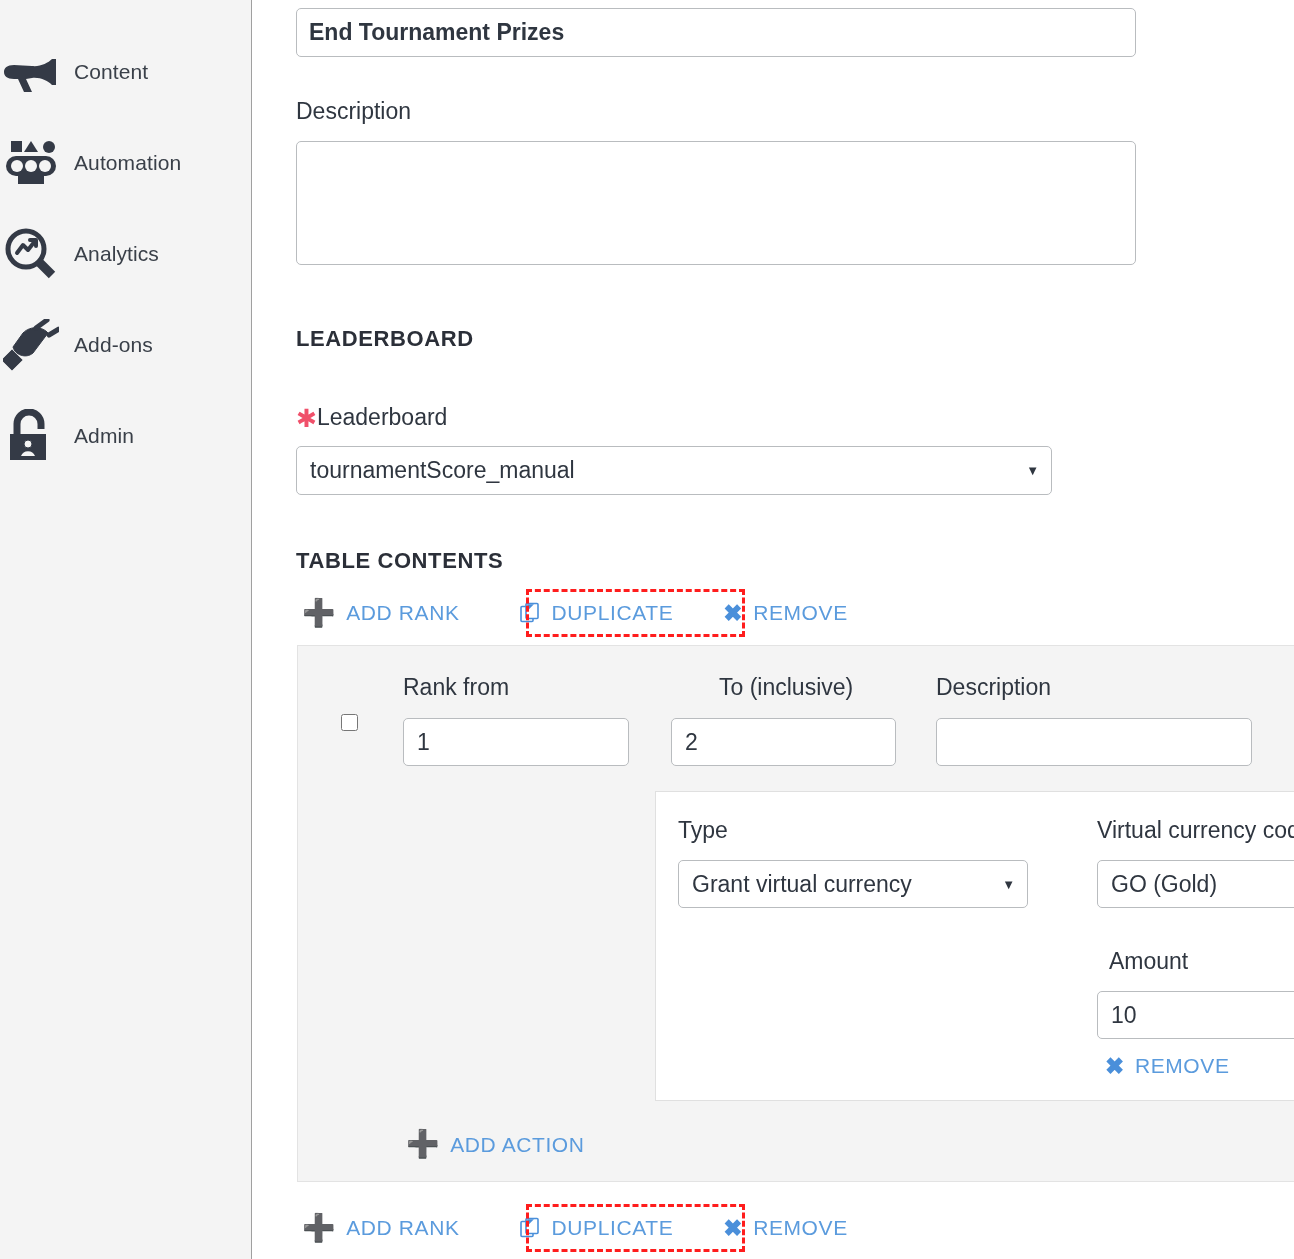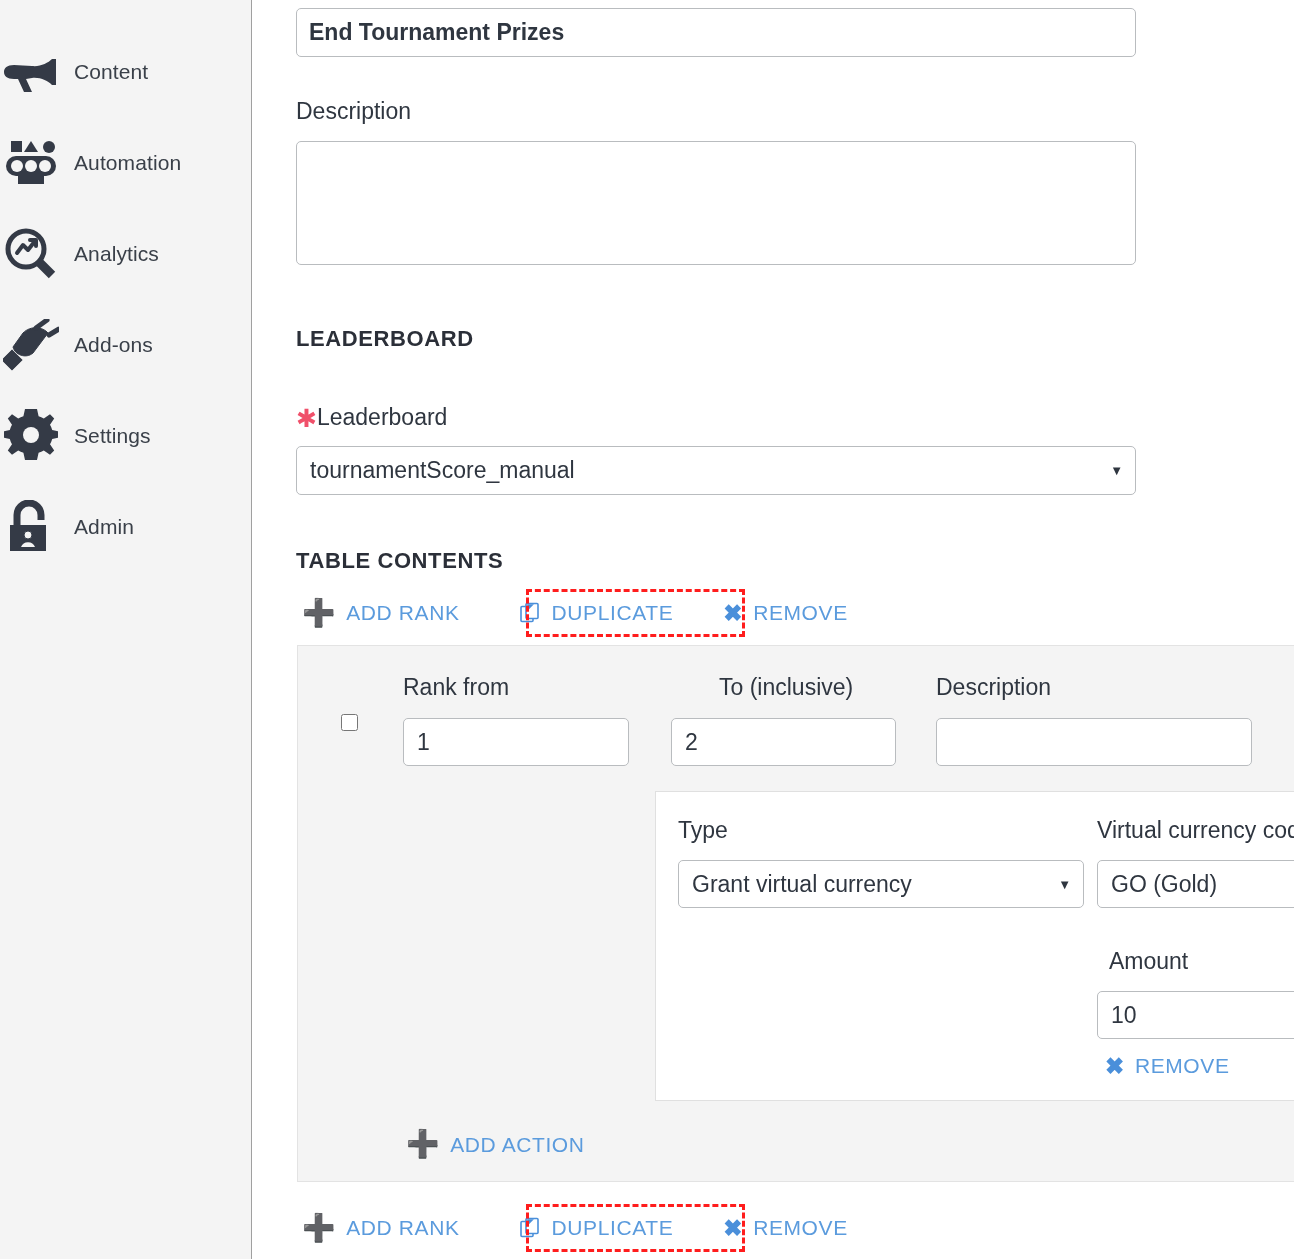--- a/index.html
+++ b/index.html
@@ -158,21 +158,21 @@
     right: 12px;
     font-size: 13px;
     color: #2f3640;
     line-height: 1;
   }
 
   #leaderboard-select {
     position: absolute;
     left: 44px;
     top: 446px;
-    width: 840px;
+    width: 756px;
     height: 49px;
   }
 
   
   .toolbar {
     position: absolute;
     display: flex;
     align-items: center;
     height: 36px;
   }
@@ -281,21 +281,21 @@
     background: #ffffff;
     border: 1px solid #e0e0e0;
   }
 
   #label-type { left: 22px; top: 25px; }
   #label-vcc { left: 441px; top: 25px; }
   #label-amount { left: 453px; top: 156px; }
 
   #select-type {
     position: absolute; left: 22px; top: 68px;
-    width: 406px; height: 48px;
+    width: 350px; height: 48px;
   }
   #select-vcc {
     position: absolute; left: 441px; top: 68px;
     width: 406px; height: 48px;
   }
   #input-amount {
     position: absolute; left: 441px; top: 199px;
     width: 406px; height: 48px;
   }
 
@@ -362,30 +362,20 @@
         <svg width="56" height="52" viewBox="0 0 56 52" fill="currentColor" stroke="currentColor">
           <path d="M20 14 C28 6 40 8 45 14 L30 34 C23 40 12 36 10 28 Z"></path>
           <path d="M33 9 L44 1" stroke-width="5" stroke-linecap="round"></path>
           <path d="M46 16 L56 10" stroke-width="5" stroke-linecap="round"></path>
           <rect x="2" y="34" width="14" height="14" transform="rotate(45 9 41)"></rect>
         </svg>
       </span>
       <span class="nav-label">Add-ons</span>
     </div>
 
-    <div class="nav-item">
-      <span class="nav-icon">
-        <svg width="54" height="54" viewBox="0 0 54 54" fill="currentColor">
-          <path d="M27 0 l6 0 1.6 7.3 a20 20 0 0 1 5.2 2.2 l6.2-4.2 4.2 4.2 -4.2 6.2 a20 20 0 0 1 2.2 5.2 l7.3 1.6 0 6 -7.3 1.6 a20 20 0 0 1-2.2 5.2 l4.2 6.2 -4.2 4.2 -6.2-4.2 a20 20 0 0 1-5.2 2.2 L33 51 l-6 0 z"></path>
-          <path d="M27 0 l-6 0 -1.6 7.3 a20 20 0 0 0-5.2 2.2 L8 5.3 3.8 9.5 8 15.7 a20 20 0 0 0-2.2 5.2 L-1.5 22.5 l0 6 7.3 1.6 a20 20 0 0 0 2.2 5.2 L3.8 41.5 8 45.7 l6.2-4.2 a20 20 0 0 0 5.2 2.2 L21 51 l6 0 z"></path>
-          <circle cx="27" cy="26" r="8" fill="#f4f4f4"></circle>
-        </svg>
-      </span>
-      <span class="nav-label">Settings</span>
-    </div>
 
     <div class="nav-item">
       <span class="nav-icon">
         <svg width="50" height="54" viewBox="0 0 50 54" fill="none" stroke="currentColor">
           <path d="M11 25 L11 15 A12 12 0 0 1 35 15 L35 20" stroke-width="7"></path>
           <rect x="4" y="25" width="36" height="26" fill="currentColor" stroke="none"></rect>
           <circle cx="22" cy="35" r="4" fill="#f4f4f4"></circle>
           <path d="M15 47 a7.5 7.5 0 0 1 14 0 z" fill="#f4f4f4" stroke="none"></path>
         </svg>
       </span>

